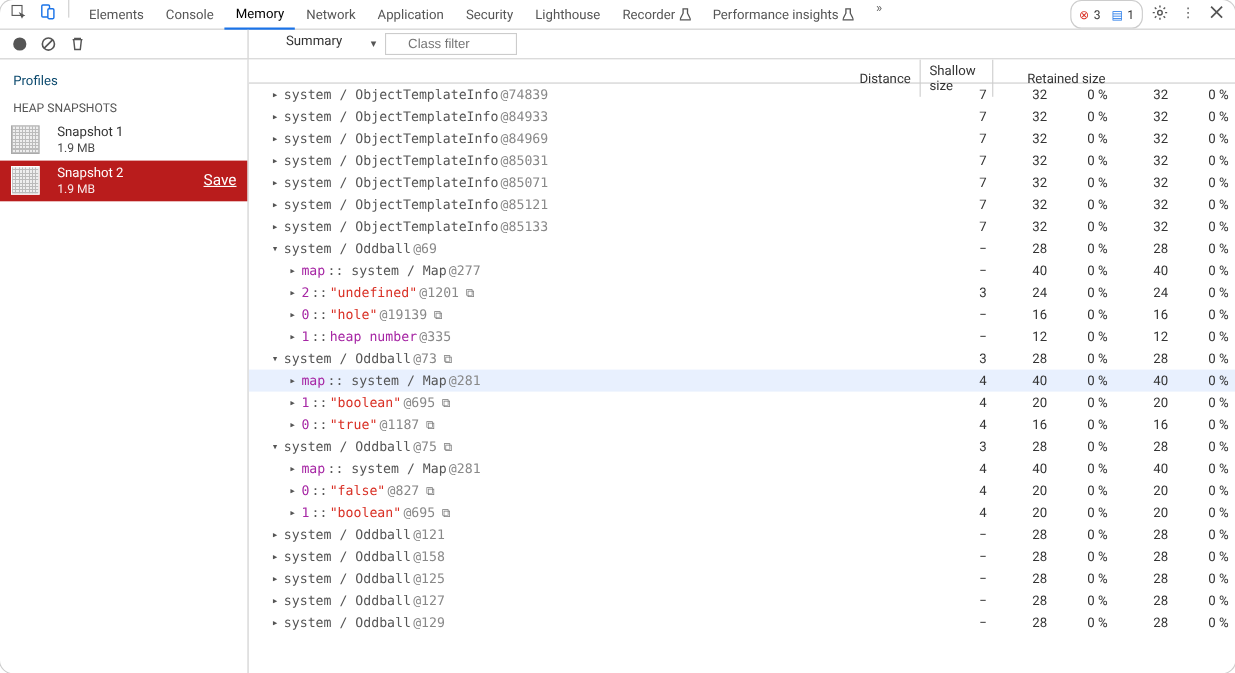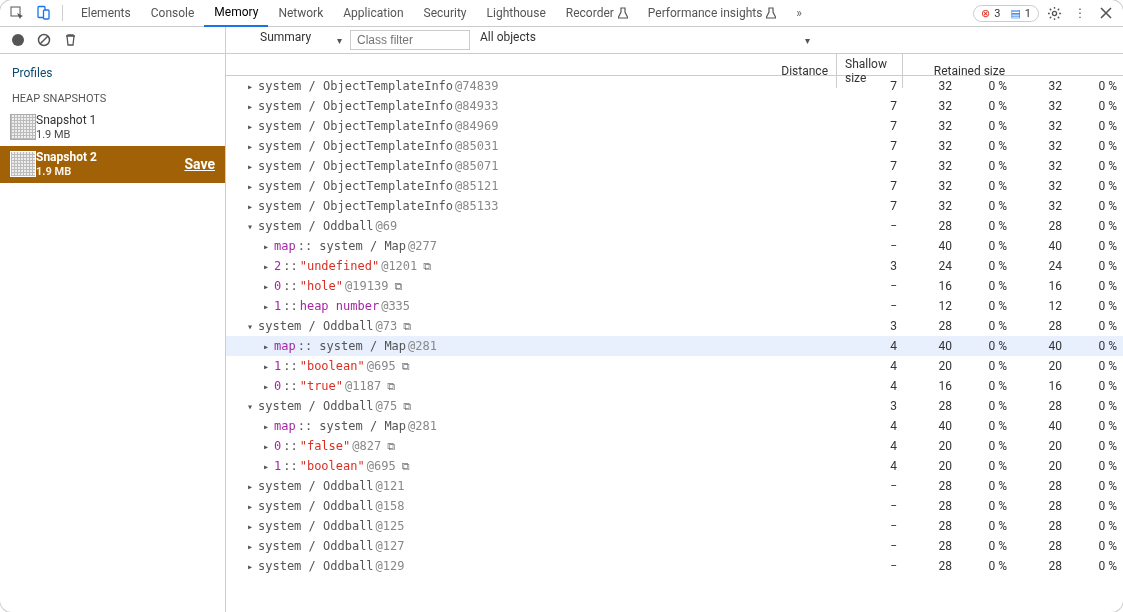--- a/index.html
+++ b/index.html
@@ -11,21 +11,20 @@
     width: 1123px;
     height: 612px;
     overflow: hidden;
     border-radius: 12px;
     box-shadow: 0 0 0 1px #ccc;
   }
 
   
   .topbar {
     display: flex;
-    align-items: center;
     height: 27px;
     border-bottom: 1px solid #ccc;
     padding: 0 6px;
     gap: 4px;
   }
   .topbar .iconbtn {
     width: 22px; height: 22px;
     display: flex; align-items: center; justify-content: center;
     color: #555;
     cursor: pointer;
@@ -90,21 +89,21 @@
     min-width: 92px;
   }
   .select-wrap { position:relative; display:flex; align-items:center;margin-left:28px; }
   .select-wrap::after {
     content:"▾"; position:absolute; right:4px; top:50%; transform:translateY(-50%);
     color:#555; font-size:10px; pointer-events:none;
   }
   .filter-input {
     height:20px; width:120px;
     border:1px solid #ccc;
-    padding:0 6px;
+    padding:0 20px;
     font-size:12px;
     color:#333;
     margin-left:4px;
   }
   .obj-select-wrap { margin-left:4px; width: 340px; }
   .obj-select-wrap .tb-select { width:100%; }
 
   
   .main {
     display:flex;
@@ -121,28 +120,27 @@
     color:#0c4a6e;
   }
   .sidebar-heading {
     padding: 4px 12px;
     color:#555;
     font-size:11px;
   }
   .snap-item {
     display:flex;
     align-items:center;
-    gap:0;
+    gap:16px;
     padding: 4px 10px;
     cursor:pointer;
   }
   .snap-item.selected {
-    background:#a16207;
+    background:#b91c1c;
     color:#fff;
-    font-weight:bold;
   }
   .snap-thumb {
     width:26px; height:26px;
     border:1px solid #aaa;
     background:
       repeating-linear-gradient(90deg,#bbb 0 1px,transparent 1px 3px),
       repeating-linear-gradient(0deg,#bbb 0 1px,transparent 1px 3px);
     background-color:#eee;
     flex-shrink:0;
   }
@@ -282,23 +280,20 @@
     <span class="tb-icon">
       <svg width="13" height="14" viewBox="0 0 13 14">
           <path d="M2 3h9M4 3V2h5v1M3 3l1 9h5l1-9" fill="none" stroke="#555" stroke-width="1.3"></path>
         </svg>
     </span>
   </div>
   <div class="select-wrap">
     <div class="tb-select">Summary</div>
   </div>
   <input class="filter-input" placeholder="Class filter" style="">
-  <div class="select-wrap obj-select-wrap">
-    <div class="tb-select">All objects</div>
-  </div>
 </div>
 
 <div class="main">
   <div class="sidebar">
     <div class="sidebar-title">Profiles</div>
     <div class="sidebar-heading">HEAP SNAPSHOTS</div>
     <div id="snaps">
         <div class="snap-item">
           <div class="snap-thumb"></div>
           <div class="snap-text">

